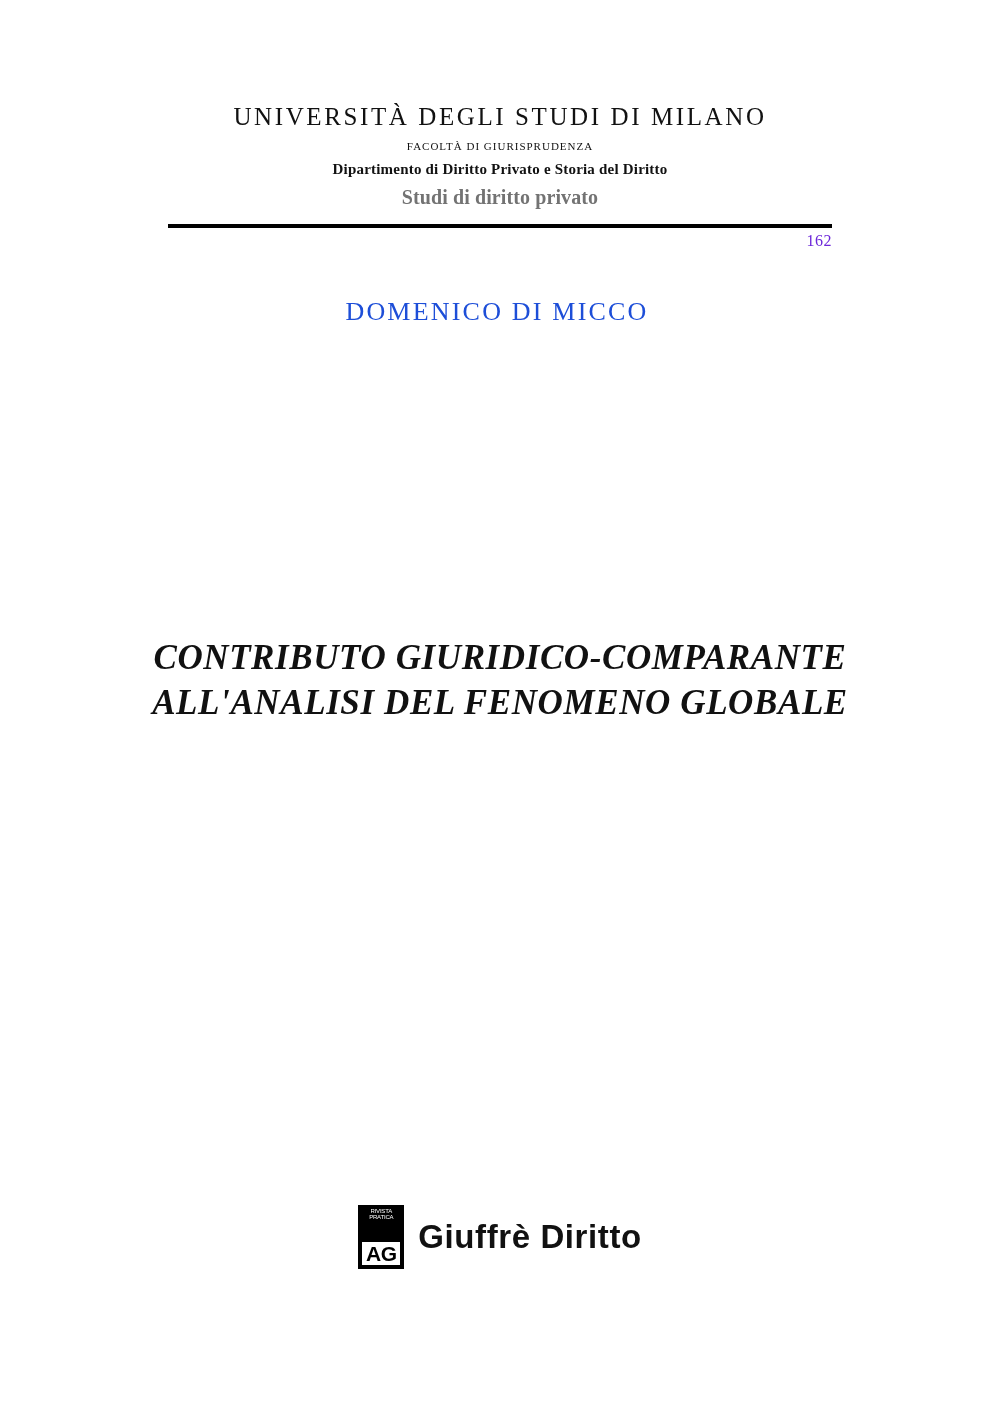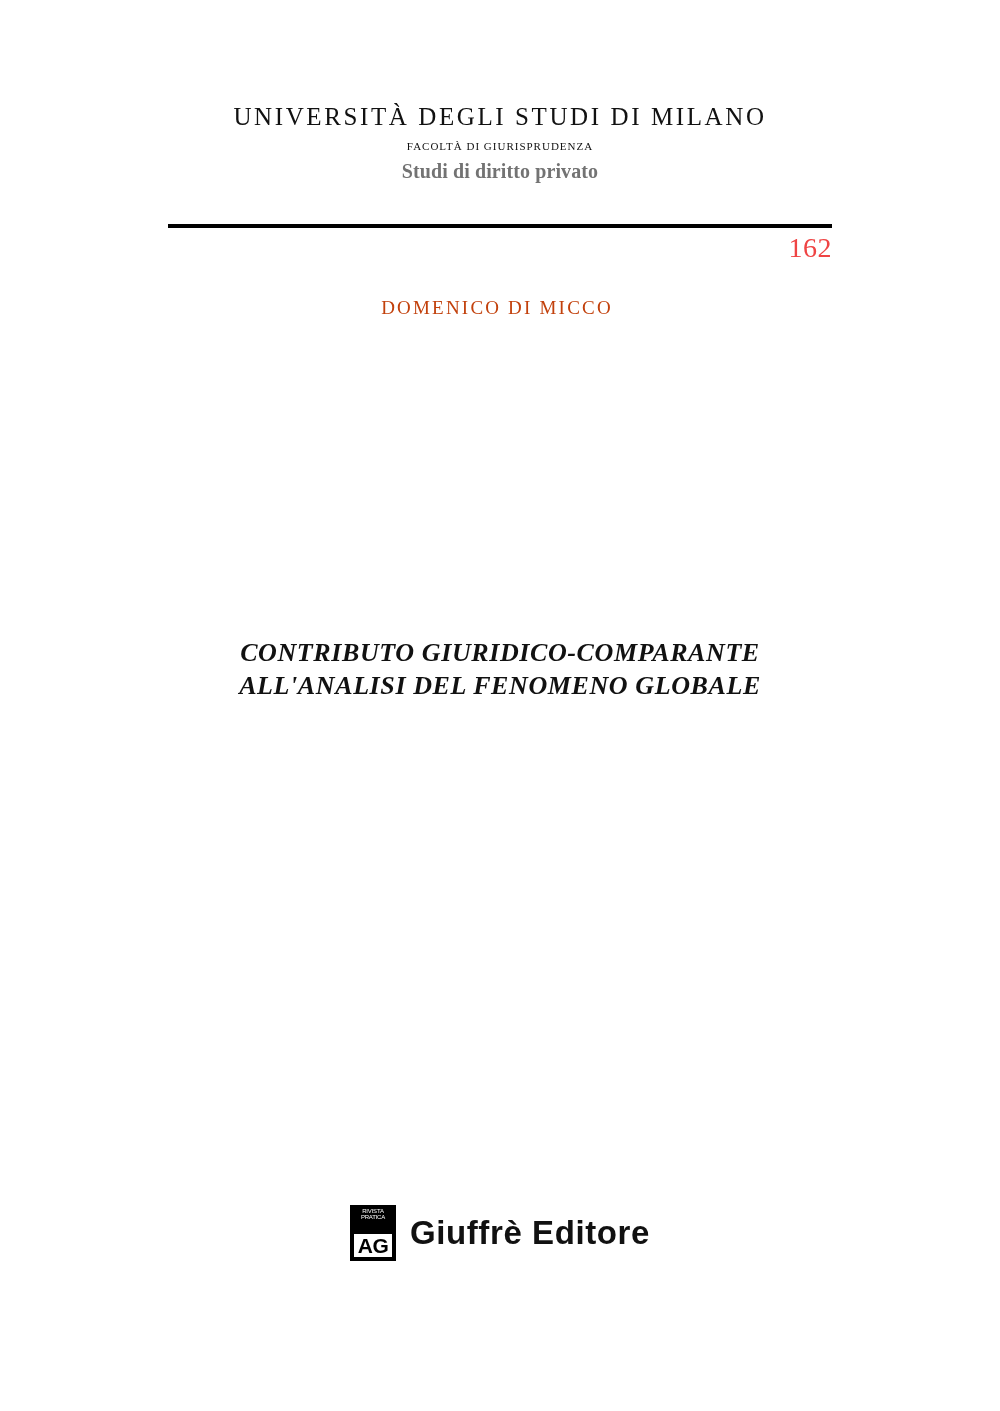--- a/index.html
+++ b/index.html
@@ -65,36 +65,36 @@
     width: 664px;
     top: 224px;
     height: 4px;
     background: #000000;
   }
   .series-number {
     position: absolute;
     right: 168px;
     top: 232px;
     font-family: "Liberation Serif", serif;
-    font-size: 28px;
-    color: #ef4444;
+    font-size: 16px;
+    color: #6d28d9;
     letter-spacing: 0.5px;
   }
 
   
   .author {
     position: absolute;
     left: 0;
     right: 6px;
     top: 297px;
     text-align: center;
     font-family: "Liberation Serif", serif;
-    font-size: 19px;
+    font-size: 26px;
     letter-spacing: 2.2px;
-    color: #c2410c;
+    color: #1d4ed8;
   }
 
   
   .title {
     position: absolute;
     left: 0;
     right: 0;
     top: 470px;
     text-align: center;
     color: #e8131a;
@@ -109,41 +109,41 @@
   
   .subtitle {
     position: absolute;
     left: 0;
     right: 0;
     top: 636px;
     text-align: center;
     font-family: "Liberation Serif", serif;
     font-style: italic;
     font-weight: bold;
-    font-size: 26px;
+    font-size: 35px;
     line-height: 1.28;
     letter-spacing: 0.6px;
     color: #111;
   }
   .subtitle span { display: block; }
 
   
   .publisher {
     position: absolute;
     left: 0;
     right: 0;
     top: 1205px;
     display: flex;
     align-items: center;
     justify-content: center;
     gap: 14px;
   }
   .logo-mark {
     width: 46px;
-    height: 56px;
+    height: 64px;
     background: #000000;
     color: #ffffff;
     position: relative;
     display: flex;
     align-items: flex-end;
     justify-content: center;
     box-sizing: border-box;
   }
   .logo-mark .tiny {
     position: absolute;
@@ -178,35 +178,36 @@
   }
 </style>
 </head>
 <body>
 
 <div class="page">
 
   <div class="header">
     <div class="univ">UNIVERSITÀ DEGLI STUDI DI MILANO</div>
     <div class="faculty">FACOLTÀ DI GIURISPRUDENZA</div>
+    <div class="department">Dipartimento di Diritto Privato e Storia del Diritto</div>
     <div class="series">Studi di diritto privato</div>
   </div>
 
   <div class="rule"></div>
   <div class="series-number">162</div>
 
   <div class="author">DOMENICO DI MICCO</div>
 
 
   <div class="subtitle">
     <span>CONTRIBUTO GIURIDICO-COMPARANTE</span>
     <span>ALL'ANALISI DEL FENOMENO GLOBALE</span>
   </div>
 
   <div class="publisher">
     <div class="logo-mark">
       <span class="tiny">RIVISTA PRATICA</span>
       <span class="ag">AG</span>
     </div>
-    <div class="publisher-name">Giuffrè Editore</div>
+    <div class="publisher-name">Giuffrè Diritto</div>
   </div>
 
 </div>
 
 </body></html>

